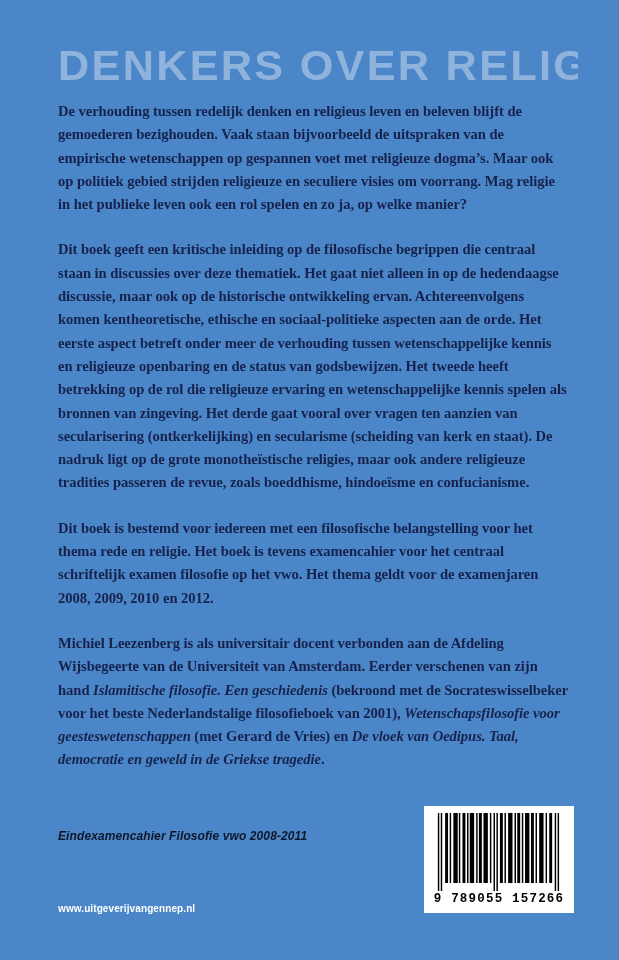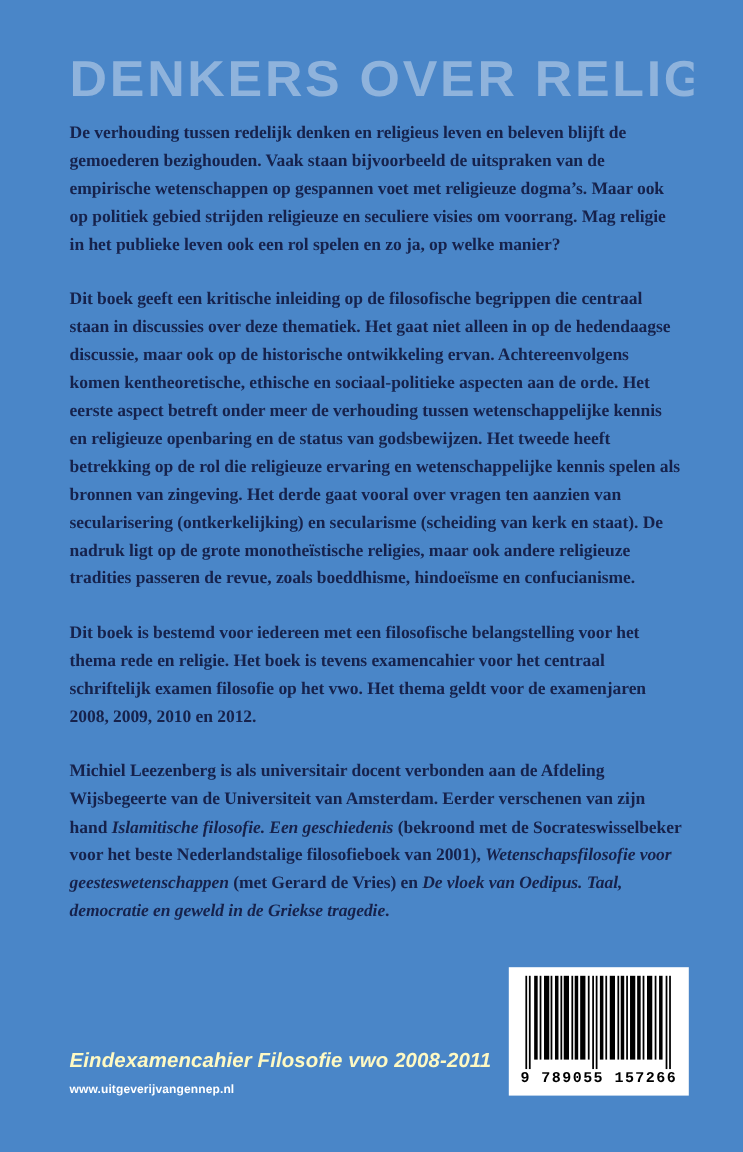--- a/index.html
+++ b/index.html
@@ -66,28 +66,27 @@
   }
   .it {
     font-style: italic;
   }
 
   
   .footer-line {
     position: absolute;
     left: 58px;
     top: 826px;
-    color: #fef9c3;
+    color: #0f172a;
     font-family: "Liberation Sans Narrow", "Liberation Sans", sans-serif;
-    font-size: 17px;
+    font-size: 12px;
     font-weight: bold;
     font-style: italic;
     line-height: 20px;
     letter-spacing: 0.1px;
-    margin-top: 48px;
   }
 
   
   .url {
     position: absolute;
     left: 58px;
     top: 899px;
     color: #ffffff;
     font-family: "Liberation Sans Narrow", "Liberation Sans", sans-serif;
     font-size: 10px;

